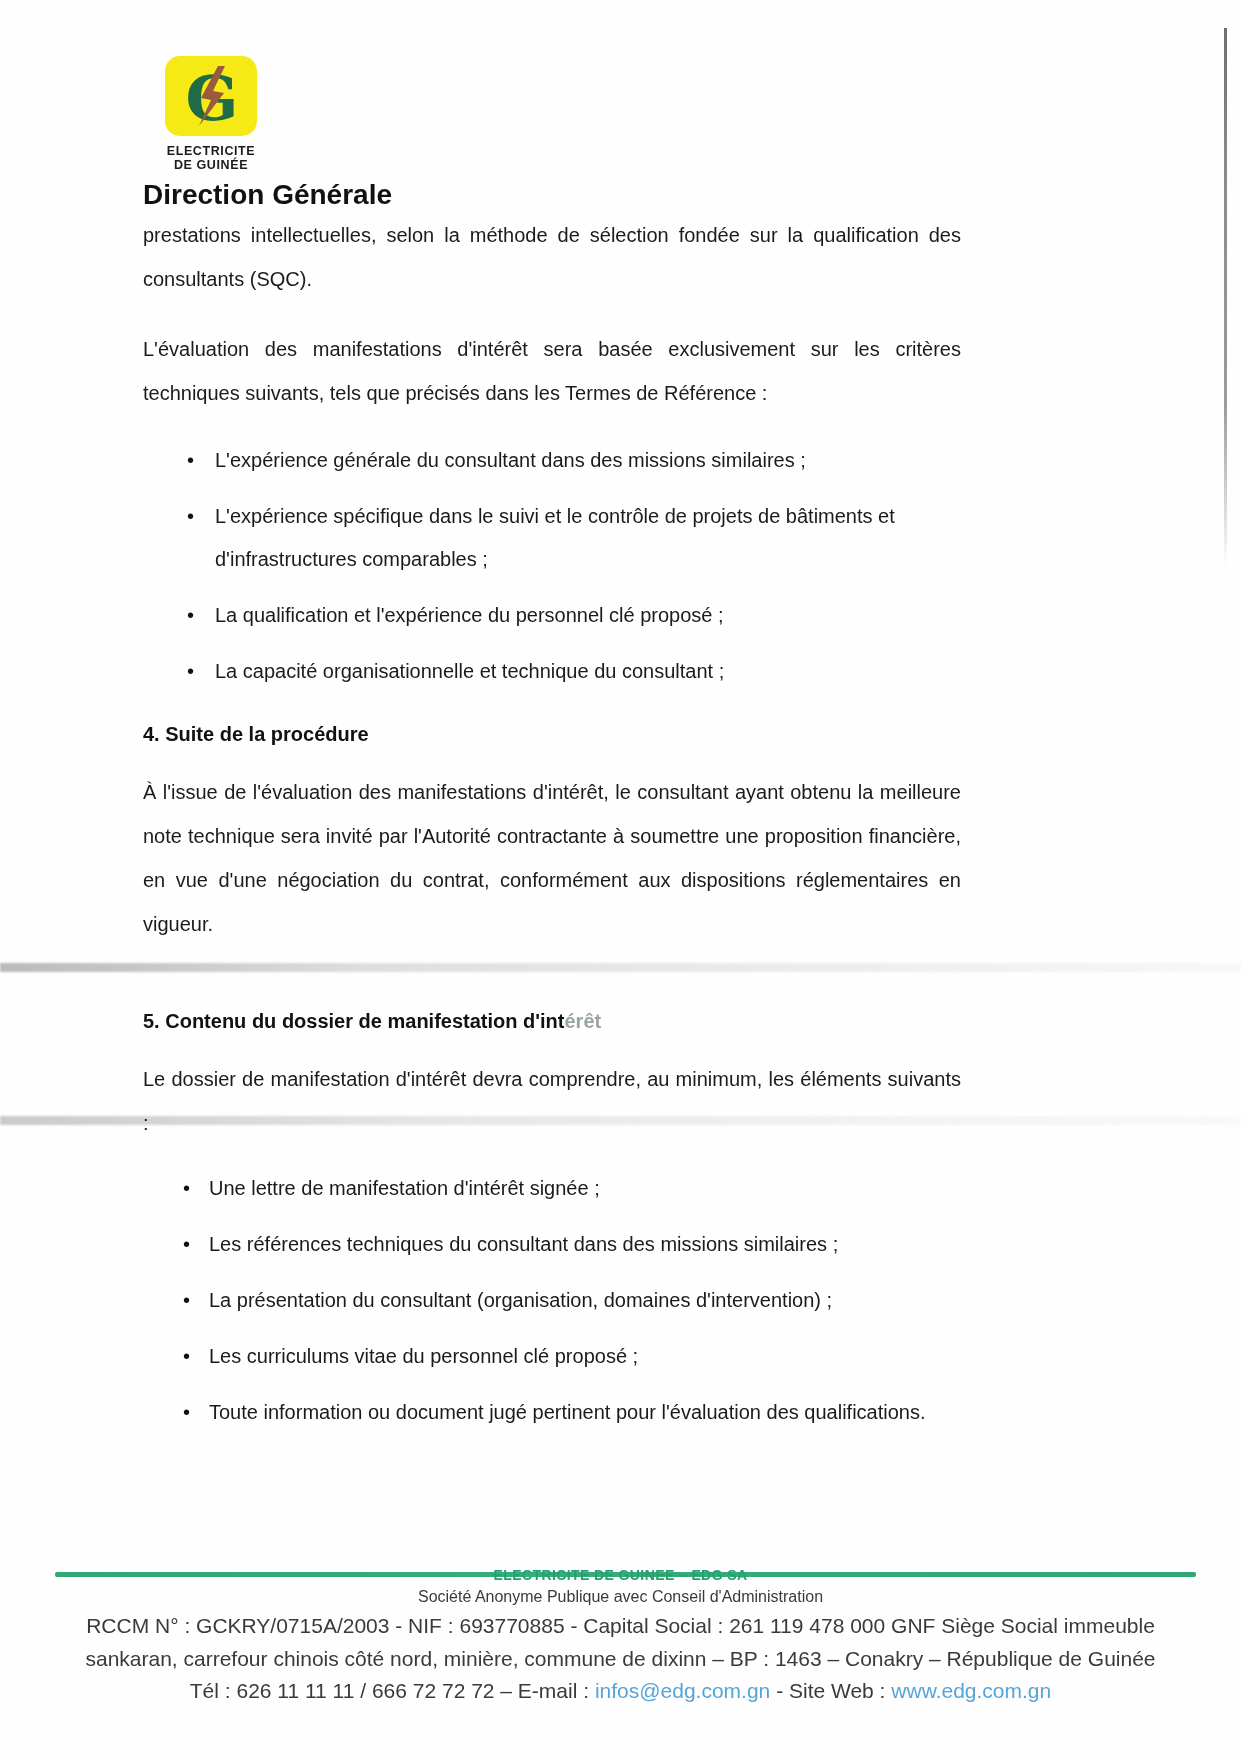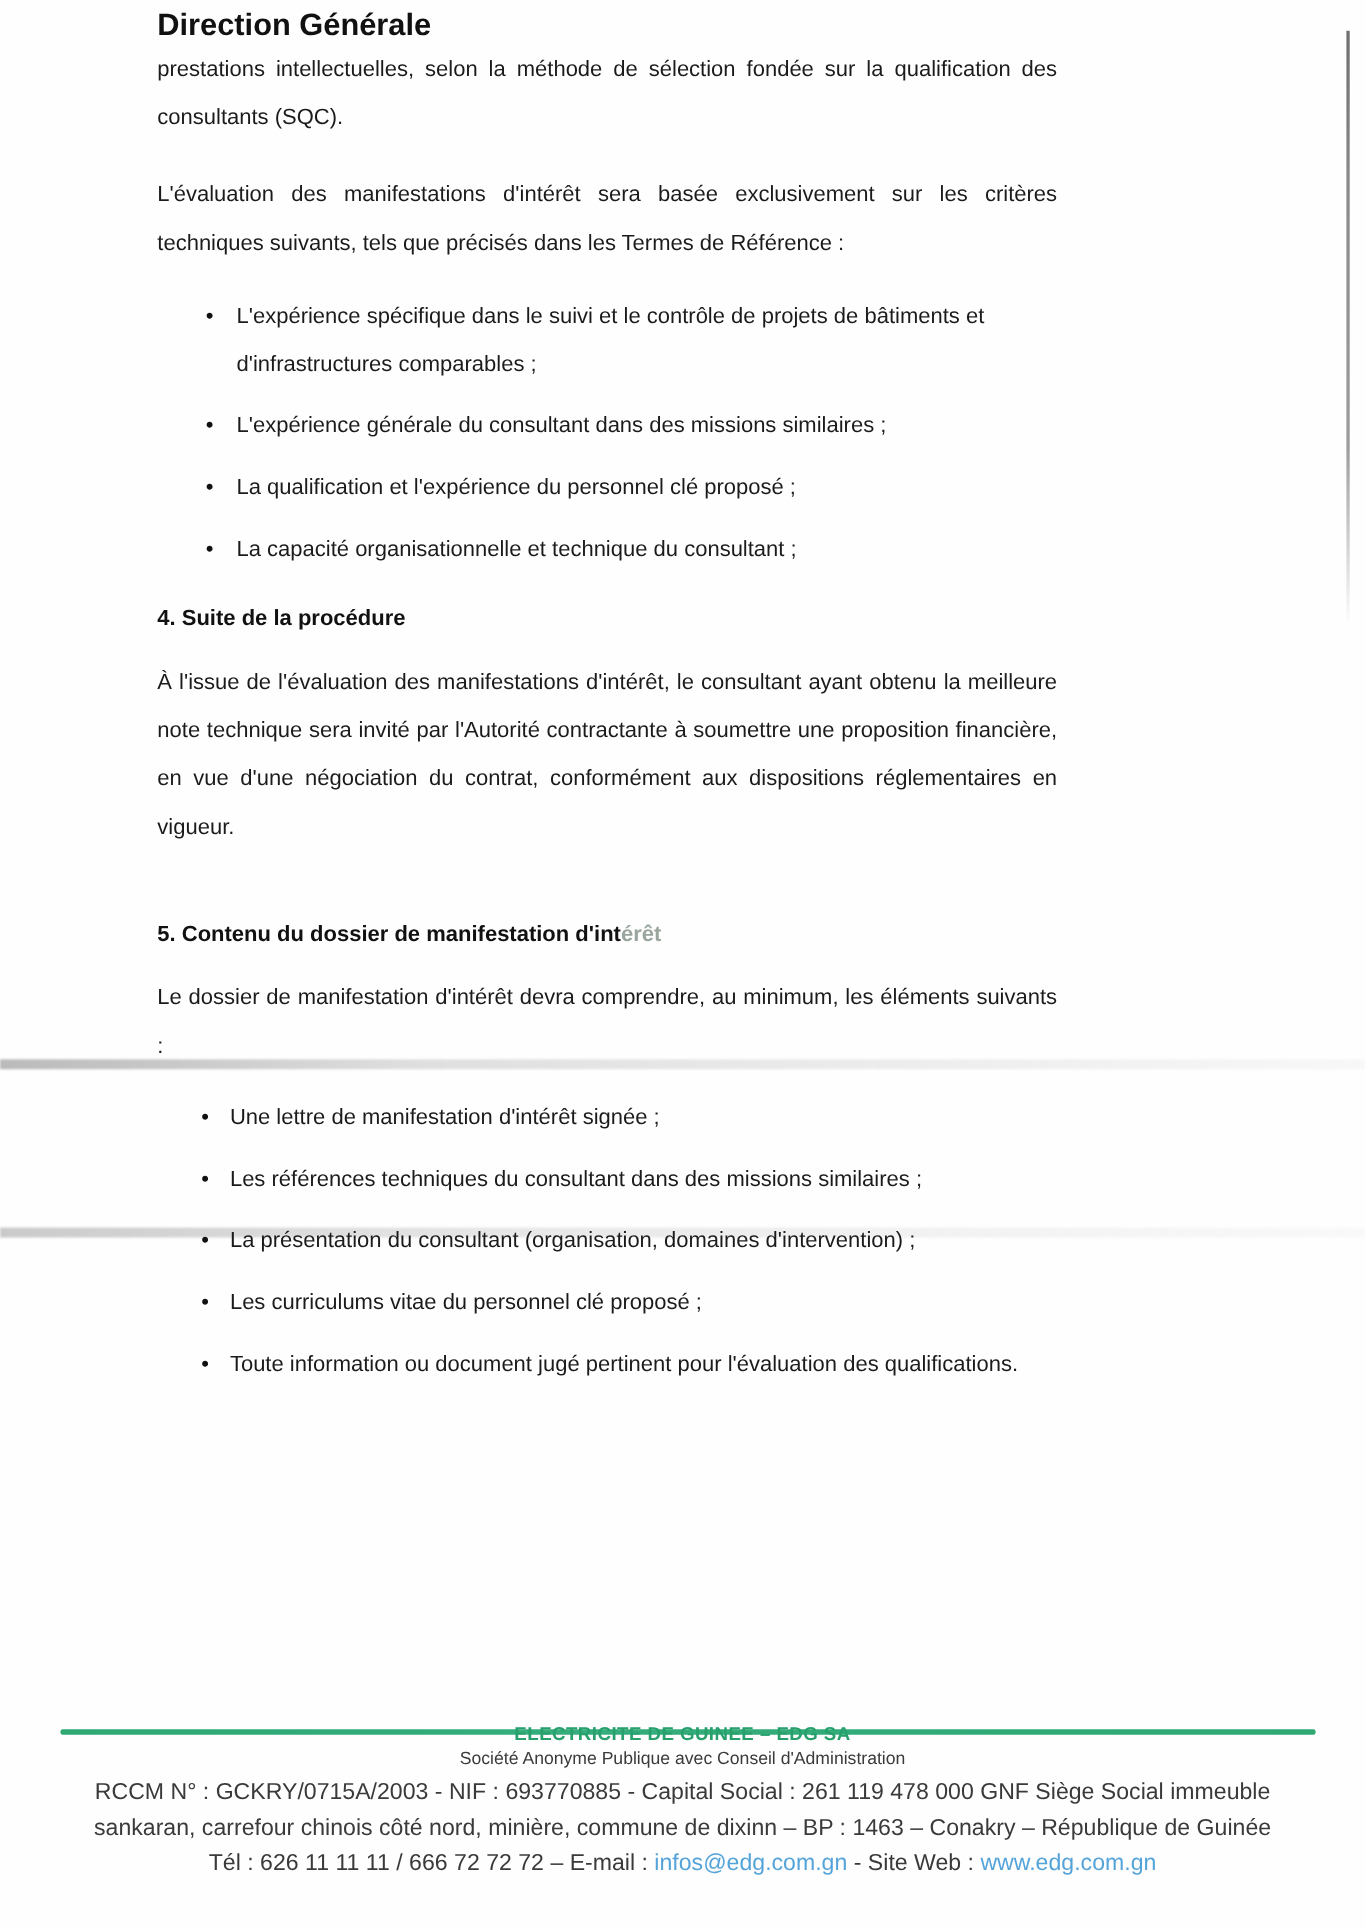--- a/index.html
+++ b/index.html
@@ -46,47 +46,58 @@
   .sec4-title { margin-top:30px; }
   .sec4-para { margin-top:24px; }
   .sec5-title { margin-top:64px; }
   .sec5-title .fade { color:#9aa69d; }
   .sec5-para { margin-top:24px; }
 
   .footer { position:absolute; left:0; top:1558px; width:1241px; text-align:center; }
   .footer-rule { position:absolute; left:55px; right:45px; top:14px; height:5px;
     background:linear-gradient(to right, #2fa874, #35ad7c 40%, #2fa874); border-radius:2px; }
   .footer-title { position:relative; display:inline-block; margin-top:9px;
-    font-size:17px; font-weight:800; letter-spacing:.4px; color:#27a06c; }
+    font-size:14px; font-weight:800; letter-spacing:.4px; color:#27a06c; }
   .footer-lines { margin-top:4px; color:#3a3a3a; }
   .footer-lines .fl1 { font-size:16px; margin-bottom:4px; }
   .footer-lines .fl  { font-size:21px; line-height:1.55; }
   .footer a, .footer .link { color:#55a4d9; text-decoration:none; }
 </style>
 </head>
 <body>
 
 <div class="page">
 
   <div class="vline"></div>
   <div class="band one"></div>
   <div class="band two"></div>
 
   <div class="content">
 
+    <div class="logo-wrap">
+      <svg class="logo-badge" viewBox="0 0 92 80" xmlns="http://www.w3.org/2000/svg">
+        <rect x="0" y="0" width="92" height="80" rx="15" fill="#f6ea16"></rect>
+        <text x="47" y="64" text-anchor="middle" font-family="DejaVu Serif, serif" font-weight="bold" font-size="62" fill="#1e6b45">G</text>
+        <path d="M53 10 L36 42 L46 44 L34 70 L59 37 L48 35 L60 10 Z" fill="#9a5a40"></path>
+      </svg>
+      <div class="logo-caption">
+        <div>ELECTRICITE</div>
+        <div>DE GUINÉE</div>
+      </div>
+    </div>
 
     <div class="department">Direction Générale</div>
 
     <p class="para p1">prestations intellectuelles, selon la méthode de sélection fondée sur la qualification des consultants (SQC).</p>
 
     <p class="para p2">L'évaluation des manifestations d'intérêt sera basée exclusivement sur les critères techniques suivants, tels que précisés dans les Termes de Référence :</p>
 
     <ul class="bullets crit">
+      <li>L'expérience générale du consultant dans des missions similaires ;</li>
       <li>L'expérience spécifique dans le suivi et le contrôle de projets de bâtiments et d'infrastructures comparables ;</li>
-      <li>L'expérience générale du consultant dans des missions similaires ;</li>
       <li>La qualification et l'expérience du personnel clé proposé ;</li>
       <li>La capacité organisationnelle et technique du consultant ;</li>
     </ul>
 
     <div class="sec-title sec4-title">4. Suite de la procédure</div>
 
     <p class="para sec4-para">À l'issue de l'évaluation des manifestations d'intérêt, le consultant ayant obtenu la meilleure note technique sera invité par l'Autorité contractante à soumettre une proposition financière, en vue d'une négociation du contrat, conformément aux dispositions réglementaires en vigueur.</p>
 
     <div class="sec-title sec5-title">
       <span>5. Contenu du dossier de manifestation d'int</span><span class="fade">érêt</span>

